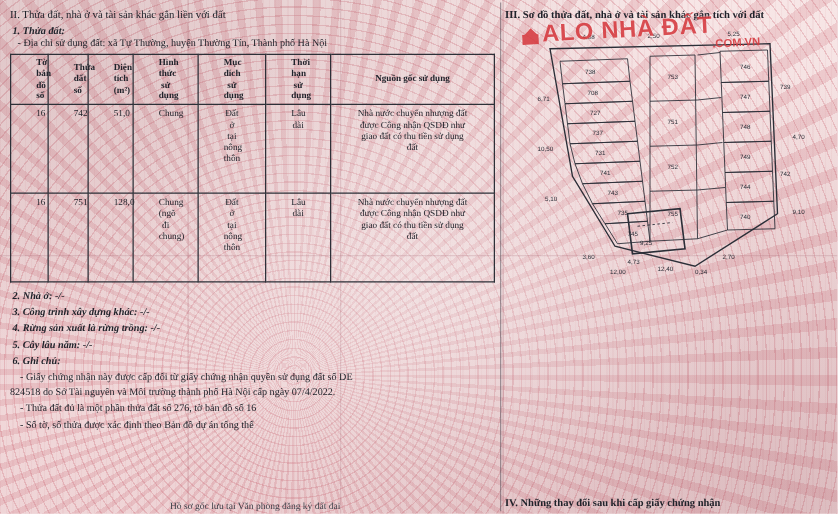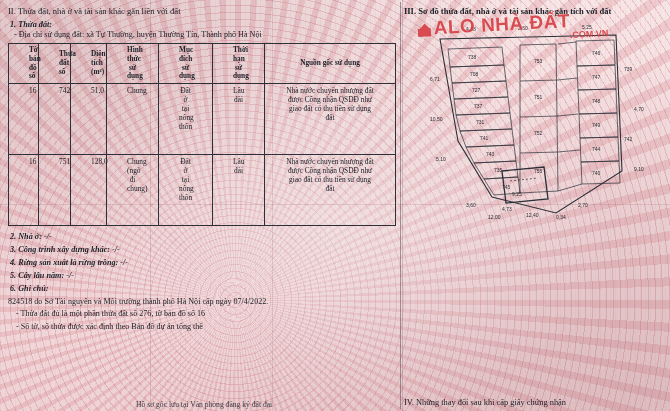--- a/index.html
+++ b/index.html
@@ -54,21 +54,21 @@
   table.main td.body{height:66px}
 
   .notes{margin-top:5px;font-size:8.1px;line-height:1.45;}
   .notes div{margin-bottom:1px}
   .notes .ind{margin-left:8px}
 
   
   .rtitle{font-size:8.5px;font-weight:bold;line-height:1.25;margin:0 0 4px 0}
   .diagram{position:relative;width:250px;height:210px;margin-left:2px;}
   .diagram svg{position:absolute;left:0;top:0}
-  .foot{position:absolute;left:404px;bottom:4px;font-size:8.4px;font-weight:normal}
+  .foot{position:absolute;left:404px;bottom:4px;font-size:8.4px;font-weight:bold}
   .footline{position:absolute;left:400px;right:2px;bottom:18px;height:1px;background:rgba(60,60,70,.45)}
   .bottomnote{position:absolute;left:136px;bottom:2px;font-size:7.6px;color:#3a3d46}
 
   
   .stamp{
     position:absolute;left:418px;top:14px;width:190px;height:34px;
     transform:rotate(-3deg);
     font-family:"Liberation Sans", sans-serif;
     color:#d63a3f;opacity:.88;pointer-events:none;
   }
@@ -140,20 +140,21 @@
         </tr>
       </tbody>
     </table>
 
     <div class="notes">
       <div class="ital">2. Nhà ở: -/-</div>
       <div class="ital">3. Công trình xây dựng khác: -/-</div>
       <div class="ital">4. Rừng sản xuất là rừng trồng: -/-</div>
       <div class="ital">5. Cây lâu năm: -/-</div>
       <div class="ital">6. Ghi chú:</div>
+      <div class="ind">- Giấy chứng nhận này được cấp đổi từ giấy chứng nhận quyền sử dụng đất số DE</div>
       <div>824518 do Sở Tài nguyên và Môi trường thành phố Hà Nội cấp ngày 07/4/2022.</div>
       <div class="ind">- Thửa đất đủ là một phần thửa đất số 276, tờ bản đồ số 16</div>
       <div class="ind">- Số tờ, số thửa được xác định theo Bản đồ dự án tổng thể</div>
     </div>
   </div>
 
   <div class="right">
     <p class="rtitle">III. Sơ đồ thửa đất, nhà ở và tài sản khác gắn tích với đất</p>
 
     <div class="diagram">

